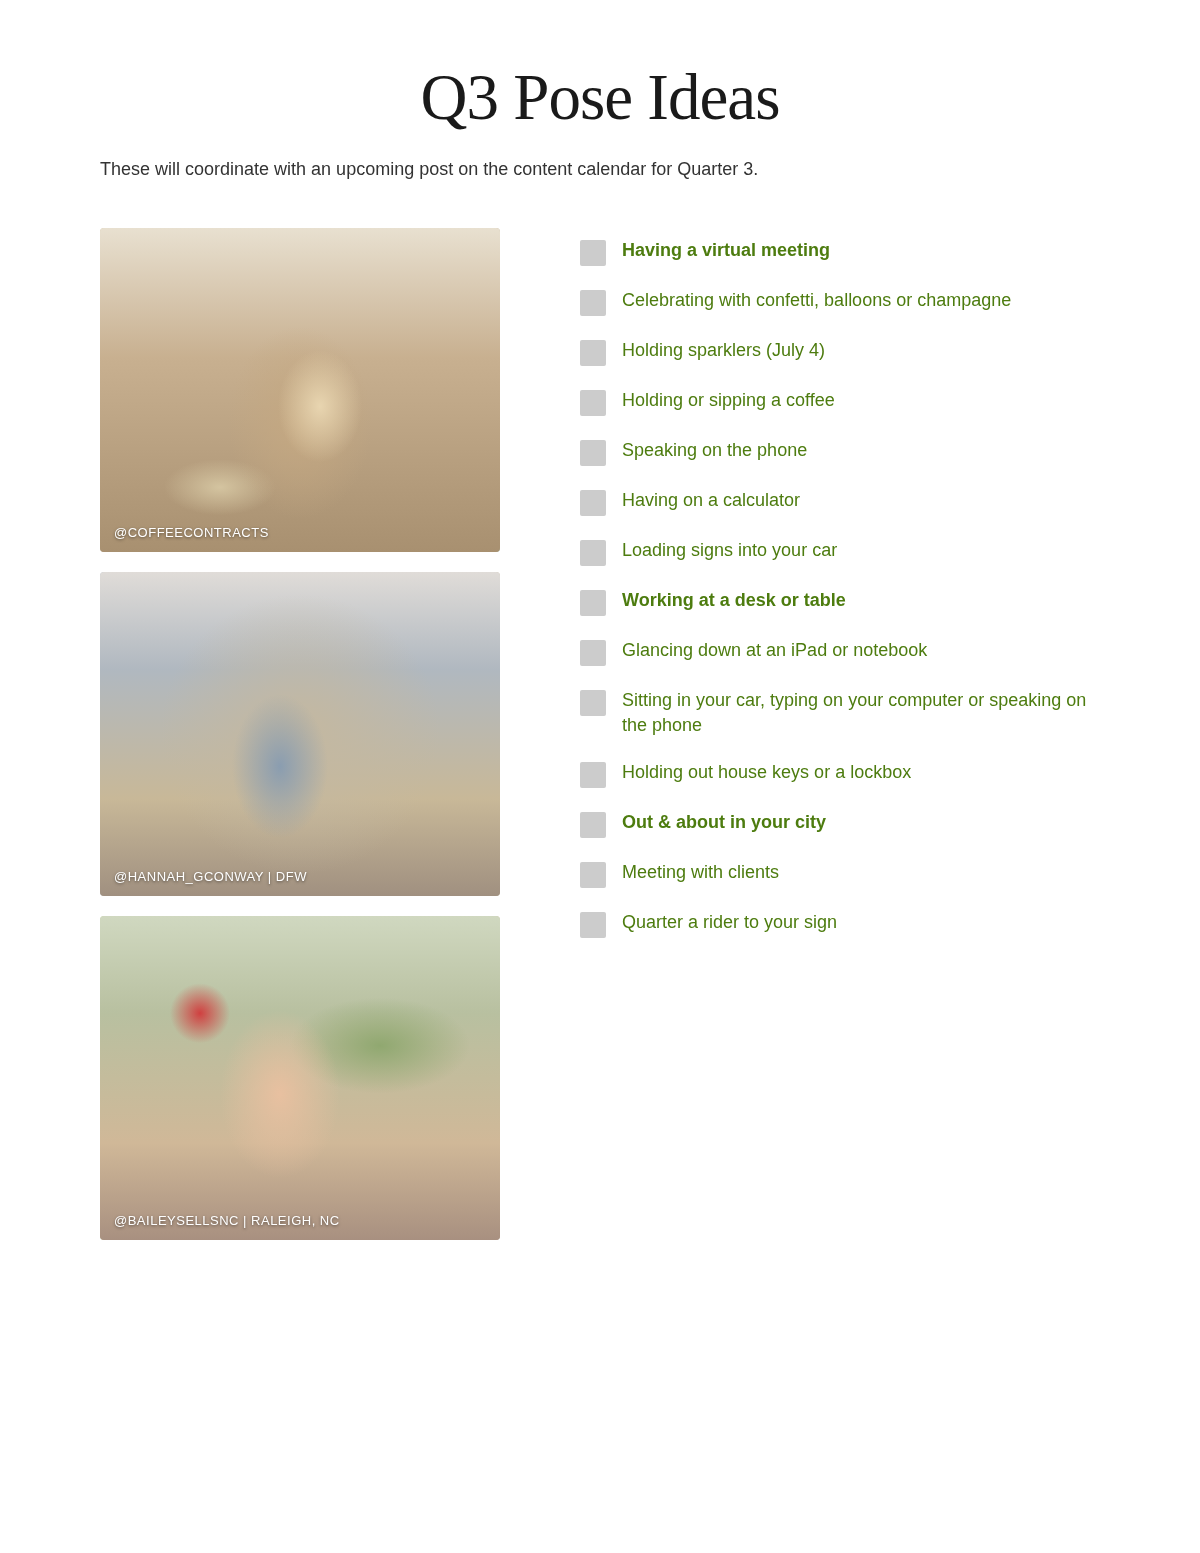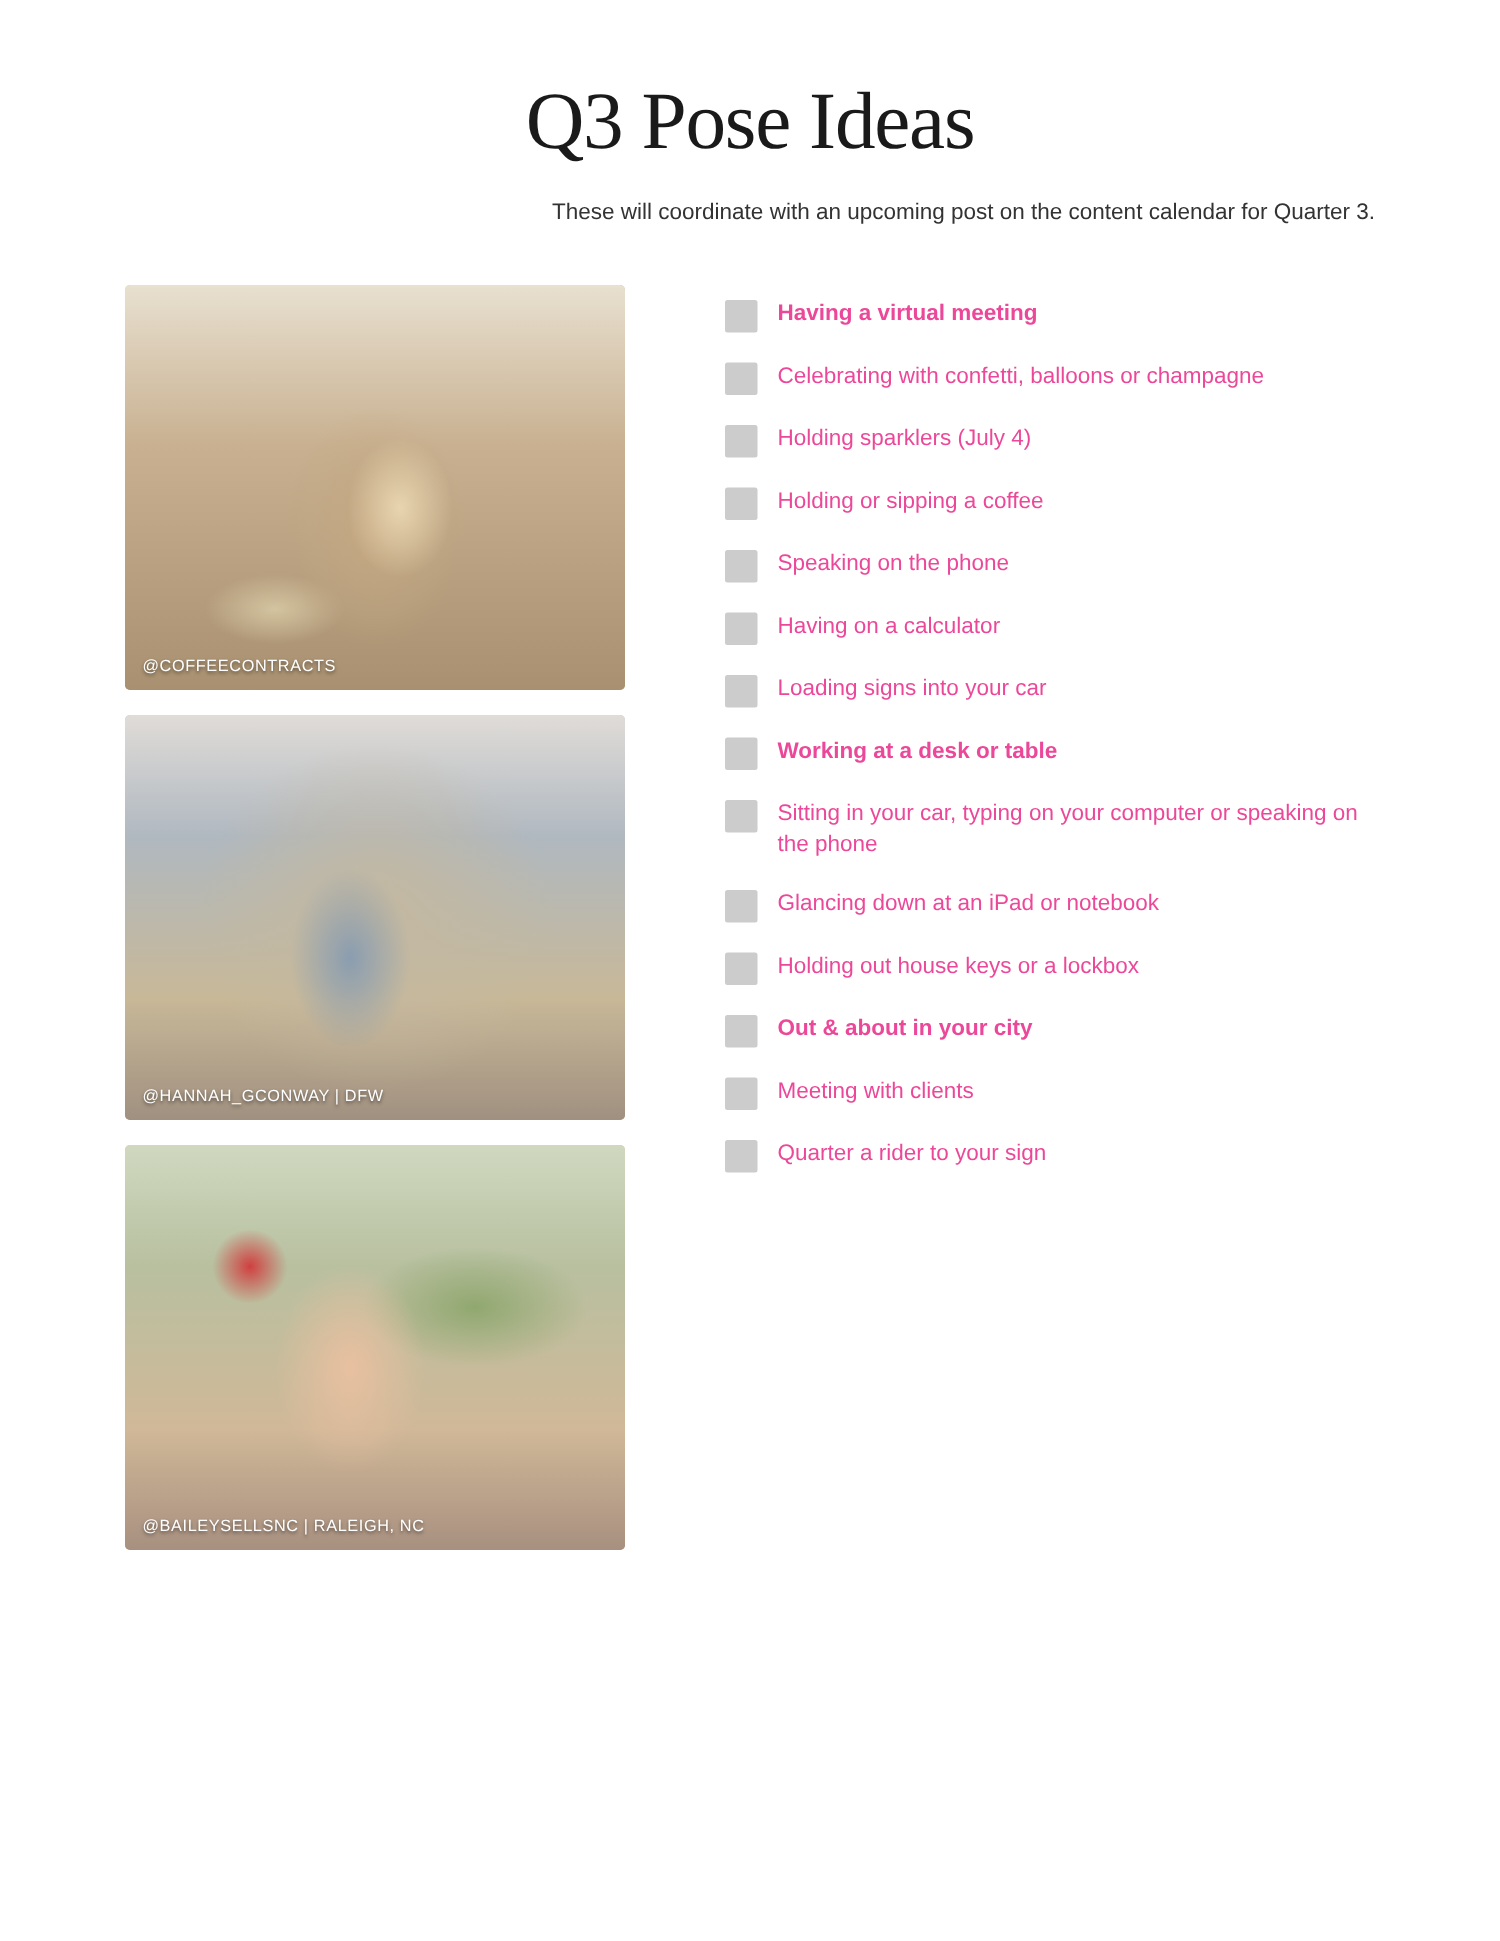--- a/index.html
+++ b/index.html
@@ -24,21 +24,21 @@
       text-align: center;
       margin-bottom: 24px;
       letter-spacing: -1px;
     }
 
     .subtitle {
       font-family: Arial, Helvetica, sans-serif;
       font-size: 18px;
       font-weight: 400;
       color: #333;
-      text-align: right;
+      text-align: left;
       margin-bottom: 48px;
     }
 
     .content-area {
       display: flex;
       flex-direction: row;
       gap: 0;
       align-items: flex-start;
     }
 
@@ -133,21 +133,21 @@
       background: #cccccc;
       flex-shrink: 0;
       margin-top: 2px;
       border-radius: 2px;
     }
 
     .item-text {
       font-family: Arial, Helvetica, sans-serif;
       font-size: 18px;
       line-height: 1.4;
-      color: #ec4899;
+      color: #4d7c0f;
     }
 
     .item-text.bold {
       font-weight: 700;
     }
   </style>
 </head>
 <body>
 
 <h1 class="page-title">Q3 Pose Ideas</h1>
@@ -196,28 +196,28 @@
       <div class="checklist-item">
         <div class="checkbox"></div>
         <span class="item-text">Loading signs into your car</span>
       </div>
       <div class="checklist-item">
         <div class="checkbox"></div>
         <span class="item-text bold">Working at a desk or table</span>
       </div>
       <div class="checklist-item">
         <div class="checkbox"></div>
+        <span class="item-text">Glancing down at an iPad or notebook</span>
+      </div>
+      <div class="checklist-item">
+        <div class="checkbox"></div>
         <span class="item-text">Sitting in your car, typing on your computer or speaking on the phone</span>
       </div>
       <div class="checklist-item">
         <div class="checkbox"></div>
-        <span class="item-text">Glancing down at an iPad or notebook</span>
-      </div>
-      <div class="checklist-item">
-        <div class="checkbox"></div>
         <span class="item-text">Holding out house keys or a lockbox</span>
       </div>
       <div class="checklist-item">
         <div class="checkbox"></div>
         <span class="item-text bold">Out &amp; about in your city</span>
       </div>
       <div class="checklist-item">
         <div class="checkbox"></div>
         <span class="item-text">Meeting with clients</span>
       </div>

